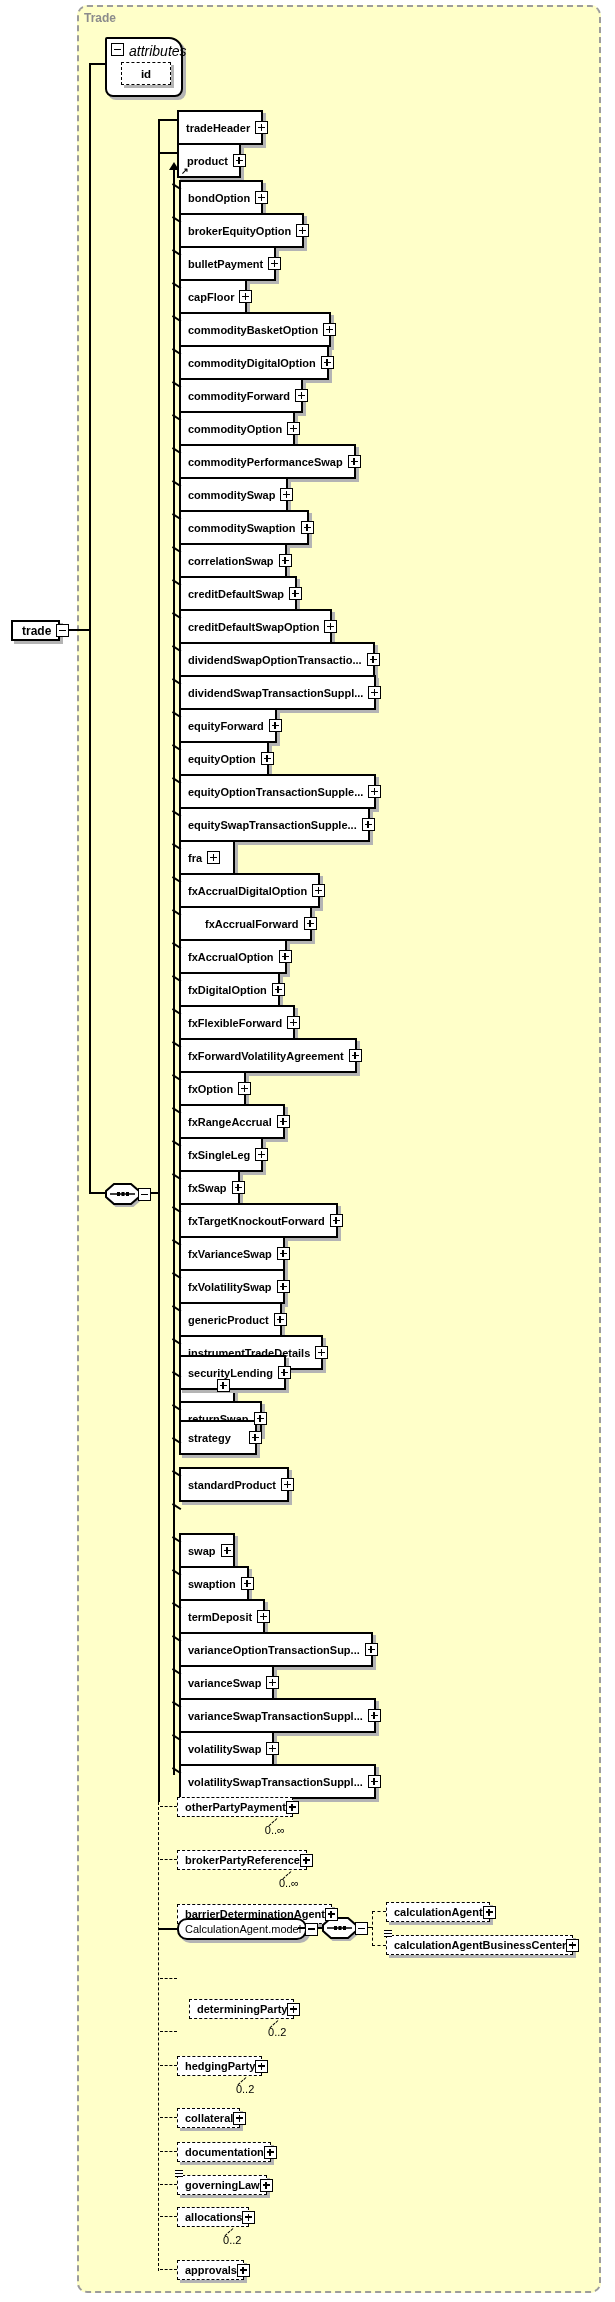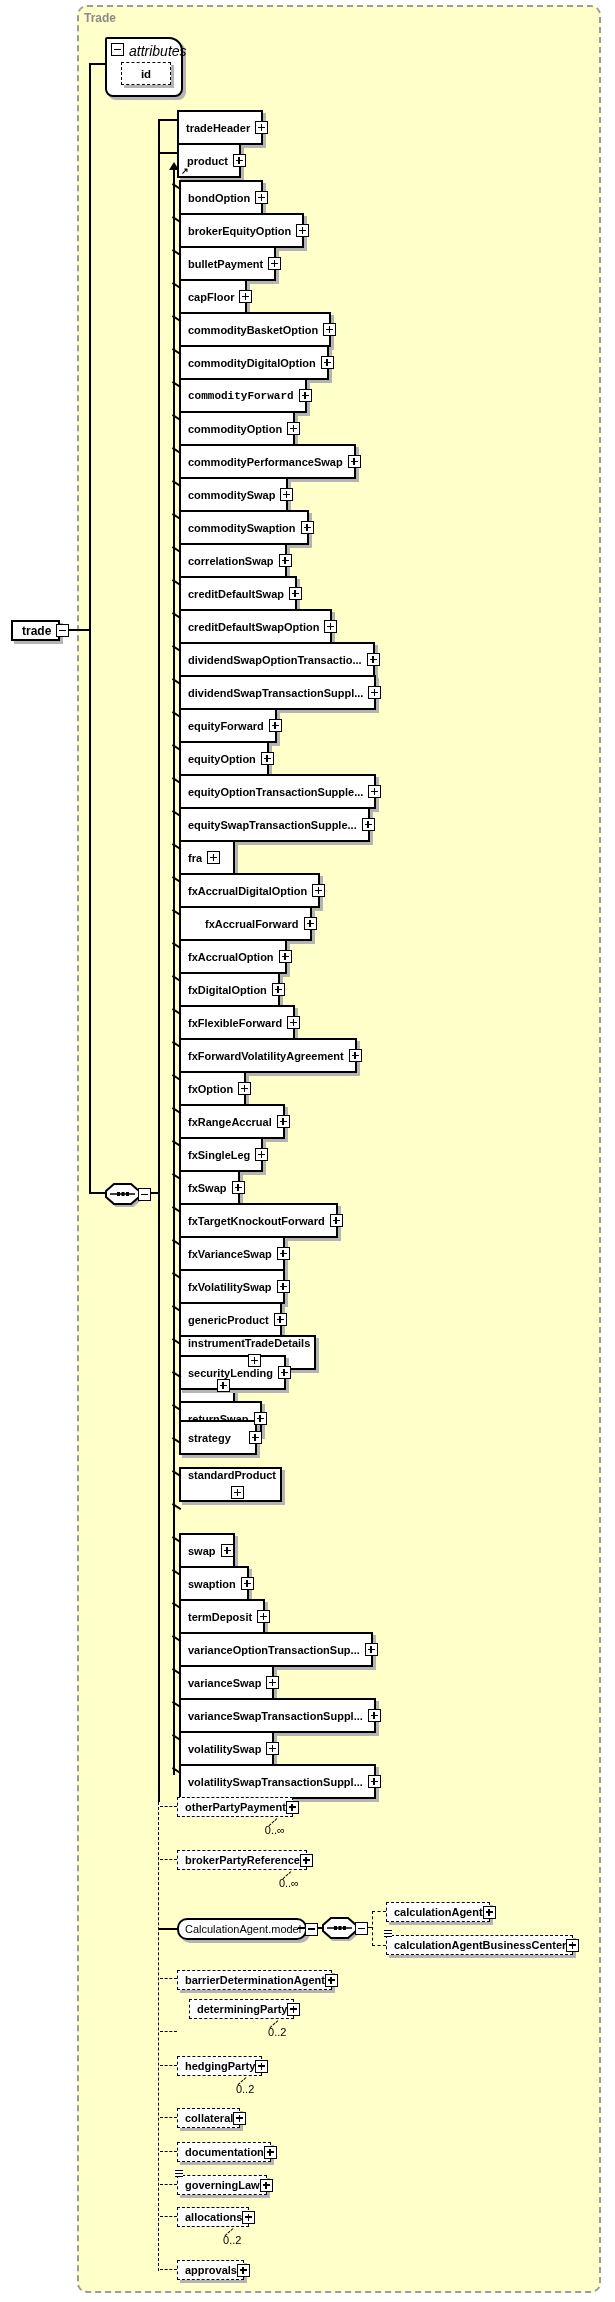--- a/index.html
+++ b/index.html
@@ -181,21 +181,21 @@
         <span class="icn plus out"></span>
       </div>
       <div class="ebox" style="left:179px;top:312px;">
         <span>commodityBasketOption</span>
         <span class="icn plus out"></span>
       </div>
       <div class="ebox" style="left:179px;top:345px;">
         <span>commodityDigitalOption</span>
         <span class="icn plus out"></span>
       </div>
-      <div class="ebox" style="left:179px;top:378px;font-family:Liberation Mono, monospace;">
+      <div class="ebox" style="left:179px;top:378px;">
         <span>commodityForward</span>
         <span class="icn plus out"></span>
       </div>
       <div class="ebox" style="left:179px;top:411px;">
         <span>commodityOption</span>
         <span class="icn plus out"></span>
       </div>
       <div class="ebox" style="left:179px;top:444px;">
         <span>commodityPerformanceSwap</span>
         <span class="icn plus out"></span>
@@ -297,37 +297,37 @@
         <span class="icn plus out"></span>
       </div>
       <div class="ebox" style="left:179px;top:1269px;">
         <span>fxVolatilitySwap</span>
         <span class="icn plus out"></span>
       </div>
       <div class="ebox" style="left:179px;top:1302px;">
         <span>genericProduct</span>
         <span class="icn plus out"></span>
       </div>
-      <div class="ebox" style="left:179px;top:1335px;flex-direction:column;">
+      <div class="ebox" style="left:179px;top:1335px;">
         <span>instrumentTradeDetails</span>
         <span class="icn plus out"></span>
       </div>
       <div class="ebox" style="left:179px;top:1368px;">
         <span>repo</span>
         <span class="icn plus out"></span>
       </div>
       <div class="ebox" style="left:179px;top:1401px;align-items:center;">
         <span>returnSwap</span>
         <span class="icn plus out"></span>
       </div>
       <div class="ebox" style="left:179px;top:1355px;">
         <span>securityLending</span>
         <span class="icn plus out"></span>
       </div>
-      <div class="ebox" style="left:179px;top:1467px;flex-direction:column;">
+      <div class="ebox" style="left:179px;top:1467px;">
         <span>standardProduct</span>
         <span class="icn plus out"></span>
       </div>
       <div class="ebox" style="left:179px;top:1420px;gap:18px;">
         <span>strategy</span>
         <span class="icn plus out"></span>
       </div>
       <div class="ebox" style="left:179px;top:1533px;">
         <span>swap</span>
         <span class="icn plus out"></span>
@@ -368,21 +368,21 @@
           <span class="icn plus out"></span>
         </div><div class="hook"></div><span class="card">0..∞</span></div>
       <div class="wrap" style="left:177px;top:1850px;"><div class="dbox stacked">
           <span>brokerPartyReference</span>
           <span class="icn plus out"></span>
         </div><div class="hook"></div><span class="card">0..∞</span></div>
       <div class="wrap" style="left:177px;top:1999px;padding-left:12px;"><div class="dbox stacked">
           <span>determiningParty</span>
           <span class="icn plus out"></span>
         </div><div class="hook"></div><span class="card">0..2</span></div>
-      <div class="wrap" style="left:177px;top:1970px;"><div class="dbox">
+      <div class="wrap" style="left:177px;top:1904px;"><div class="dbox">
           <span>barrierDeterminationAgent</span>
           <span class="icn plus out"></span>
         </div></div>
       <div class="wrap" style="left:177px;top:2056px;"><div class="dbox stacked">
           <span>hedgingParty</span>
           <span class="icn plus out"></span>
         </div><div class="hook"></div><span class="card">0..2</span></div>
       <div class="wrap" style="left:177px;top:2108px;"><div class="dbox">
           <span>collateral</span>
           <span class="icn plus out"></span>

